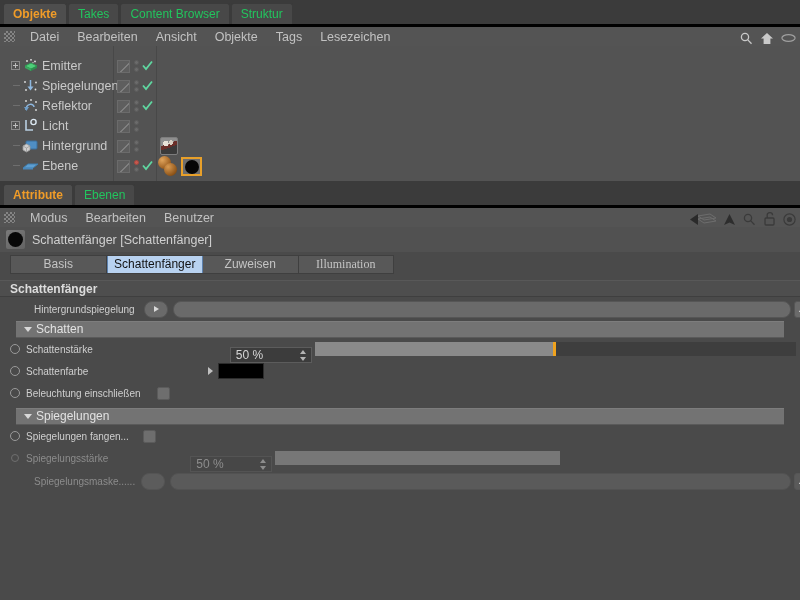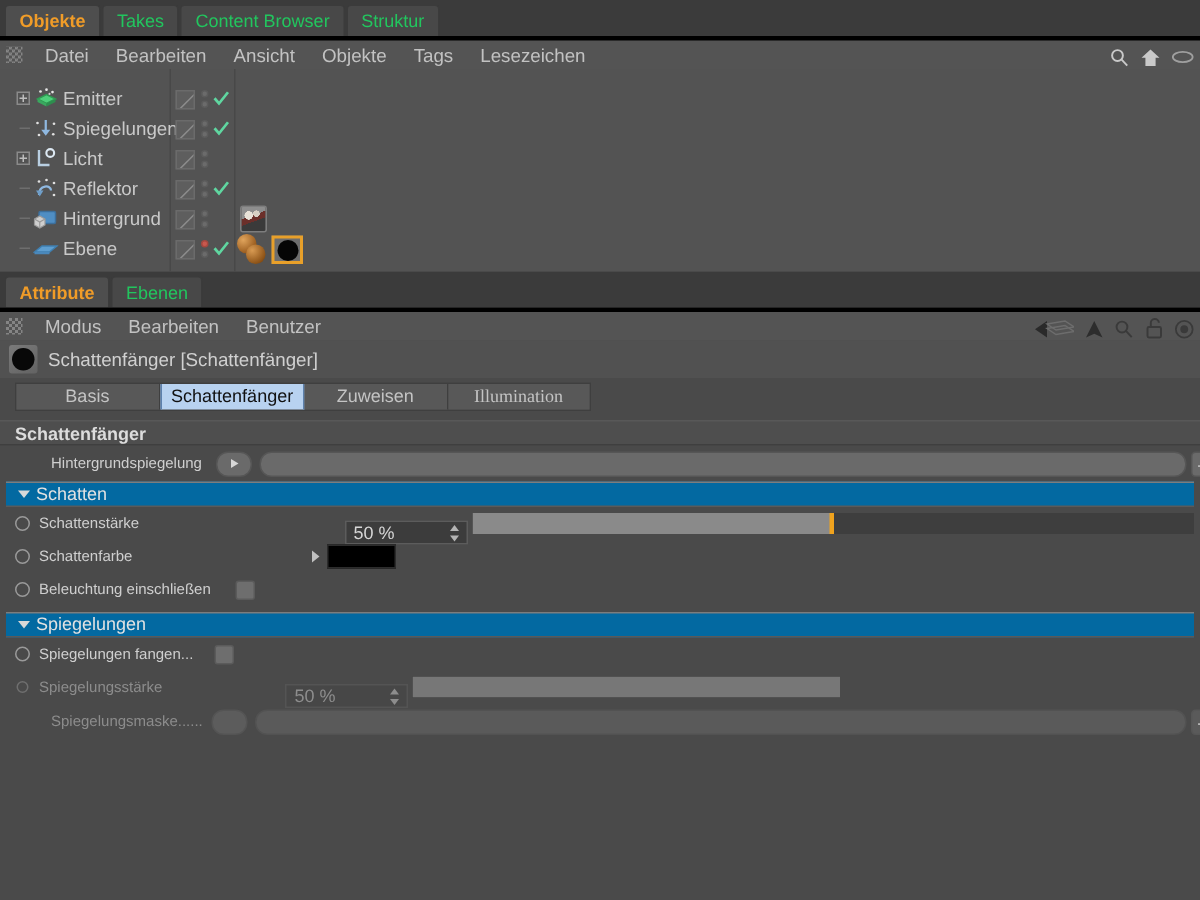--- a/index.html
+++ b/index.html
@@ -223,24 +223,24 @@
     border-bottom: 1px solid #3f3f3f;
     padding-left: 10px;
     font-size: 12px;
     font-weight: bold;
     color: #dcdcdc;
     margin-top: 6px;
   }
 
   .group-bar {
     height: 17px; line-height: 17px;
-    background: #0369a1;
+    background: #737373;
     border-top: 1px solid #7d7d7d;
     border-bottom: 1px solid #5a5a5a;
-    margin: 0 4px;
+    margin: 0 16px;
     padding-left: 8px;
     font-size: 12px;
     color: #e2e2e2;
     display: flex; align-items: center;
   }
   .tri {
     width: 0; height: 0;
     border-left: 4px solid transparent;
     border-right: 4px solid transparent;
     border-top: 5px solid #d8d8d8;
@@ -470,40 +470,20 @@
               <path d="M1 5.5 L4 9 L10 1.5" fill="none" stroke="#5fd6a0" stroke-width="1.8"></path>
             </svg>
         </div>
       </div>
       <div class="obj-tags"></div>
     </div>
 
     <div class="obj-row">
       <div class="obj-tree">
         <div class="tree-line"></div>
-        <div class="expander"></div>
-        <div class="obj-icon">
-          <svg width="17" height="16" viewBox="0 0 17 16">
-            <path d="M4 2 L4 12 L11 12" fill="none" stroke="#b9cfe2" stroke-width="1.6"></path>
-            <circle cx="11.5" cy="4" r="2.6" fill="none" stroke="#dce8f2" stroke-width="1.4"></circle>
-          </svg>
-        </div>
-        <div class="obj-label">Licht</div>
-      </div>
-      <div class="obj-ctrl">
-        <div class="hatch"></div>
-        <div class="dot up"></div>
-        <div class="dot down"></div>
-      </div>
-      <div class="obj-tags"></div>
-    </div>
-
-    <div class="obj-row">
-      <div class="obj-tree">
-        <div class="tree-line"></div>
         <div class="stub"></div>
         <div class="obj-icon">
           <svg width="17" height="16" viewBox="0 0 17 16">
             <path d="M4 12 C4 5, 12 5, 12 9" fill="none" stroke="#8fb8e0" stroke-width="1.5"></path>
             <path d="M2 9 L4.5 13 L7 9 Z" fill="#6f9ec8"></path>
             <circle cx="4" cy="3" r="0.9" fill="#e0e0e0"></circle>
               <circle cx="9" cy="2" r="0.9" fill="#e0e0e0"></circle>
             <circle cx="14" cy="4" r="0.9" fill="#e0e0e0"></circle>
               <circle cx="14" cy="12" r="0.9" fill="#e0e0e0"></circle>
           </svg>
@@ -512,20 +492,40 @@
       </div>
       <div class="obj-ctrl">
         <div class="hatch"></div>
         <div class="dot up"></div>
         <div class="dot down"></div>
         <div class="check">
           <svg width="11" height="11" viewBox="0 0 11 11">
               <path d="M1 5.5 L4 9 L10 1.5" fill="none" stroke="#5fd6a0" stroke-width="1.8"></path>
             </svg>
         </div>
+      </div>
+      <div class="obj-tags"></div>
+    </div>
+
+    <div class="obj-row">
+      <div class="obj-tree">
+        <div class="tree-line"></div>
+        <div class="expander"></div>
+        <div class="obj-icon">
+          <svg width="17" height="16" viewBox="0 0 17 16">
+            <path d="M4 2 L4 12 L11 12" fill="none" stroke="#b9cfe2" stroke-width="1.6"></path>
+            <circle cx="11.5" cy="4" r="2.6" fill="none" stroke="#dce8f2" stroke-width="1.4"></circle>
+          </svg>
+        </div>
+        <div class="obj-label">Licht</div>
+      </div>
+      <div class="obj-ctrl">
+        <div class="hatch"></div>
+        <div class="dot up"></div>
+        <div class="dot down"></div>
       </div>
       <div class="obj-tags"></div>
     </div>
 
     <div class="obj-row">
       <div class="obj-tree">
         <div class="tree-line"></div>
         <div class="stub"></div>
         <div class="obj-icon">
           <svg width="17" height="16" viewBox="0 0 17 16">

